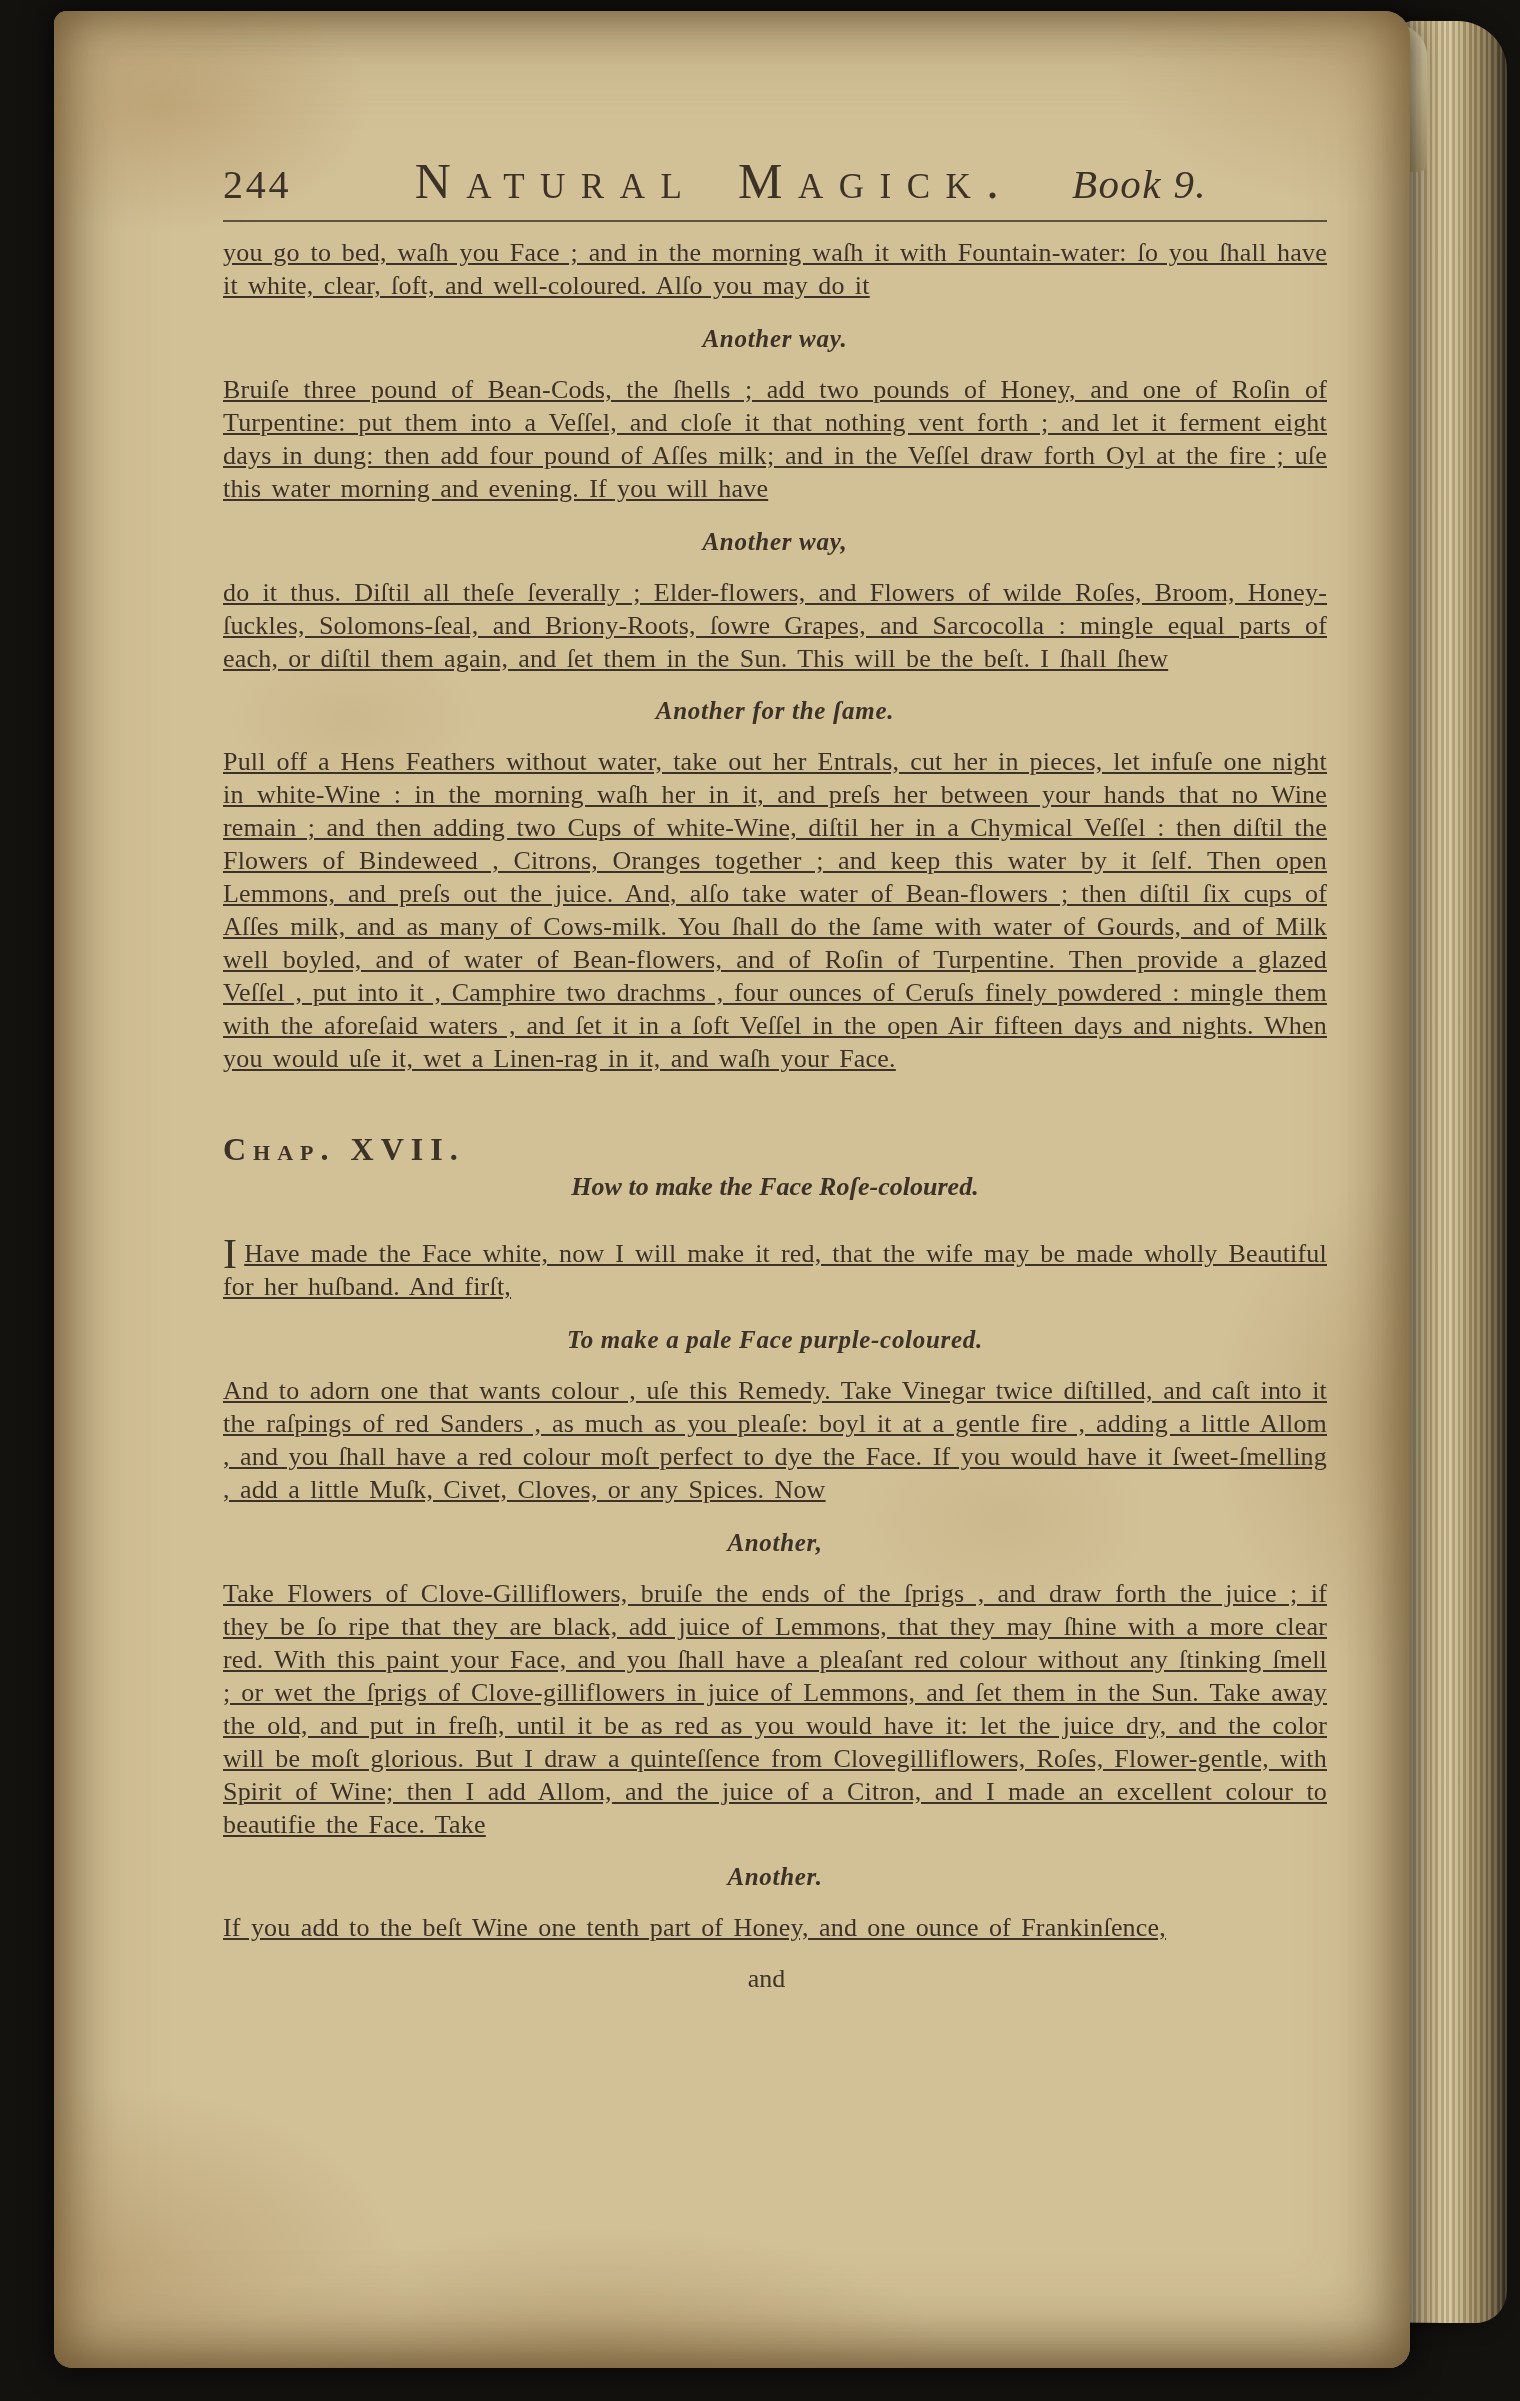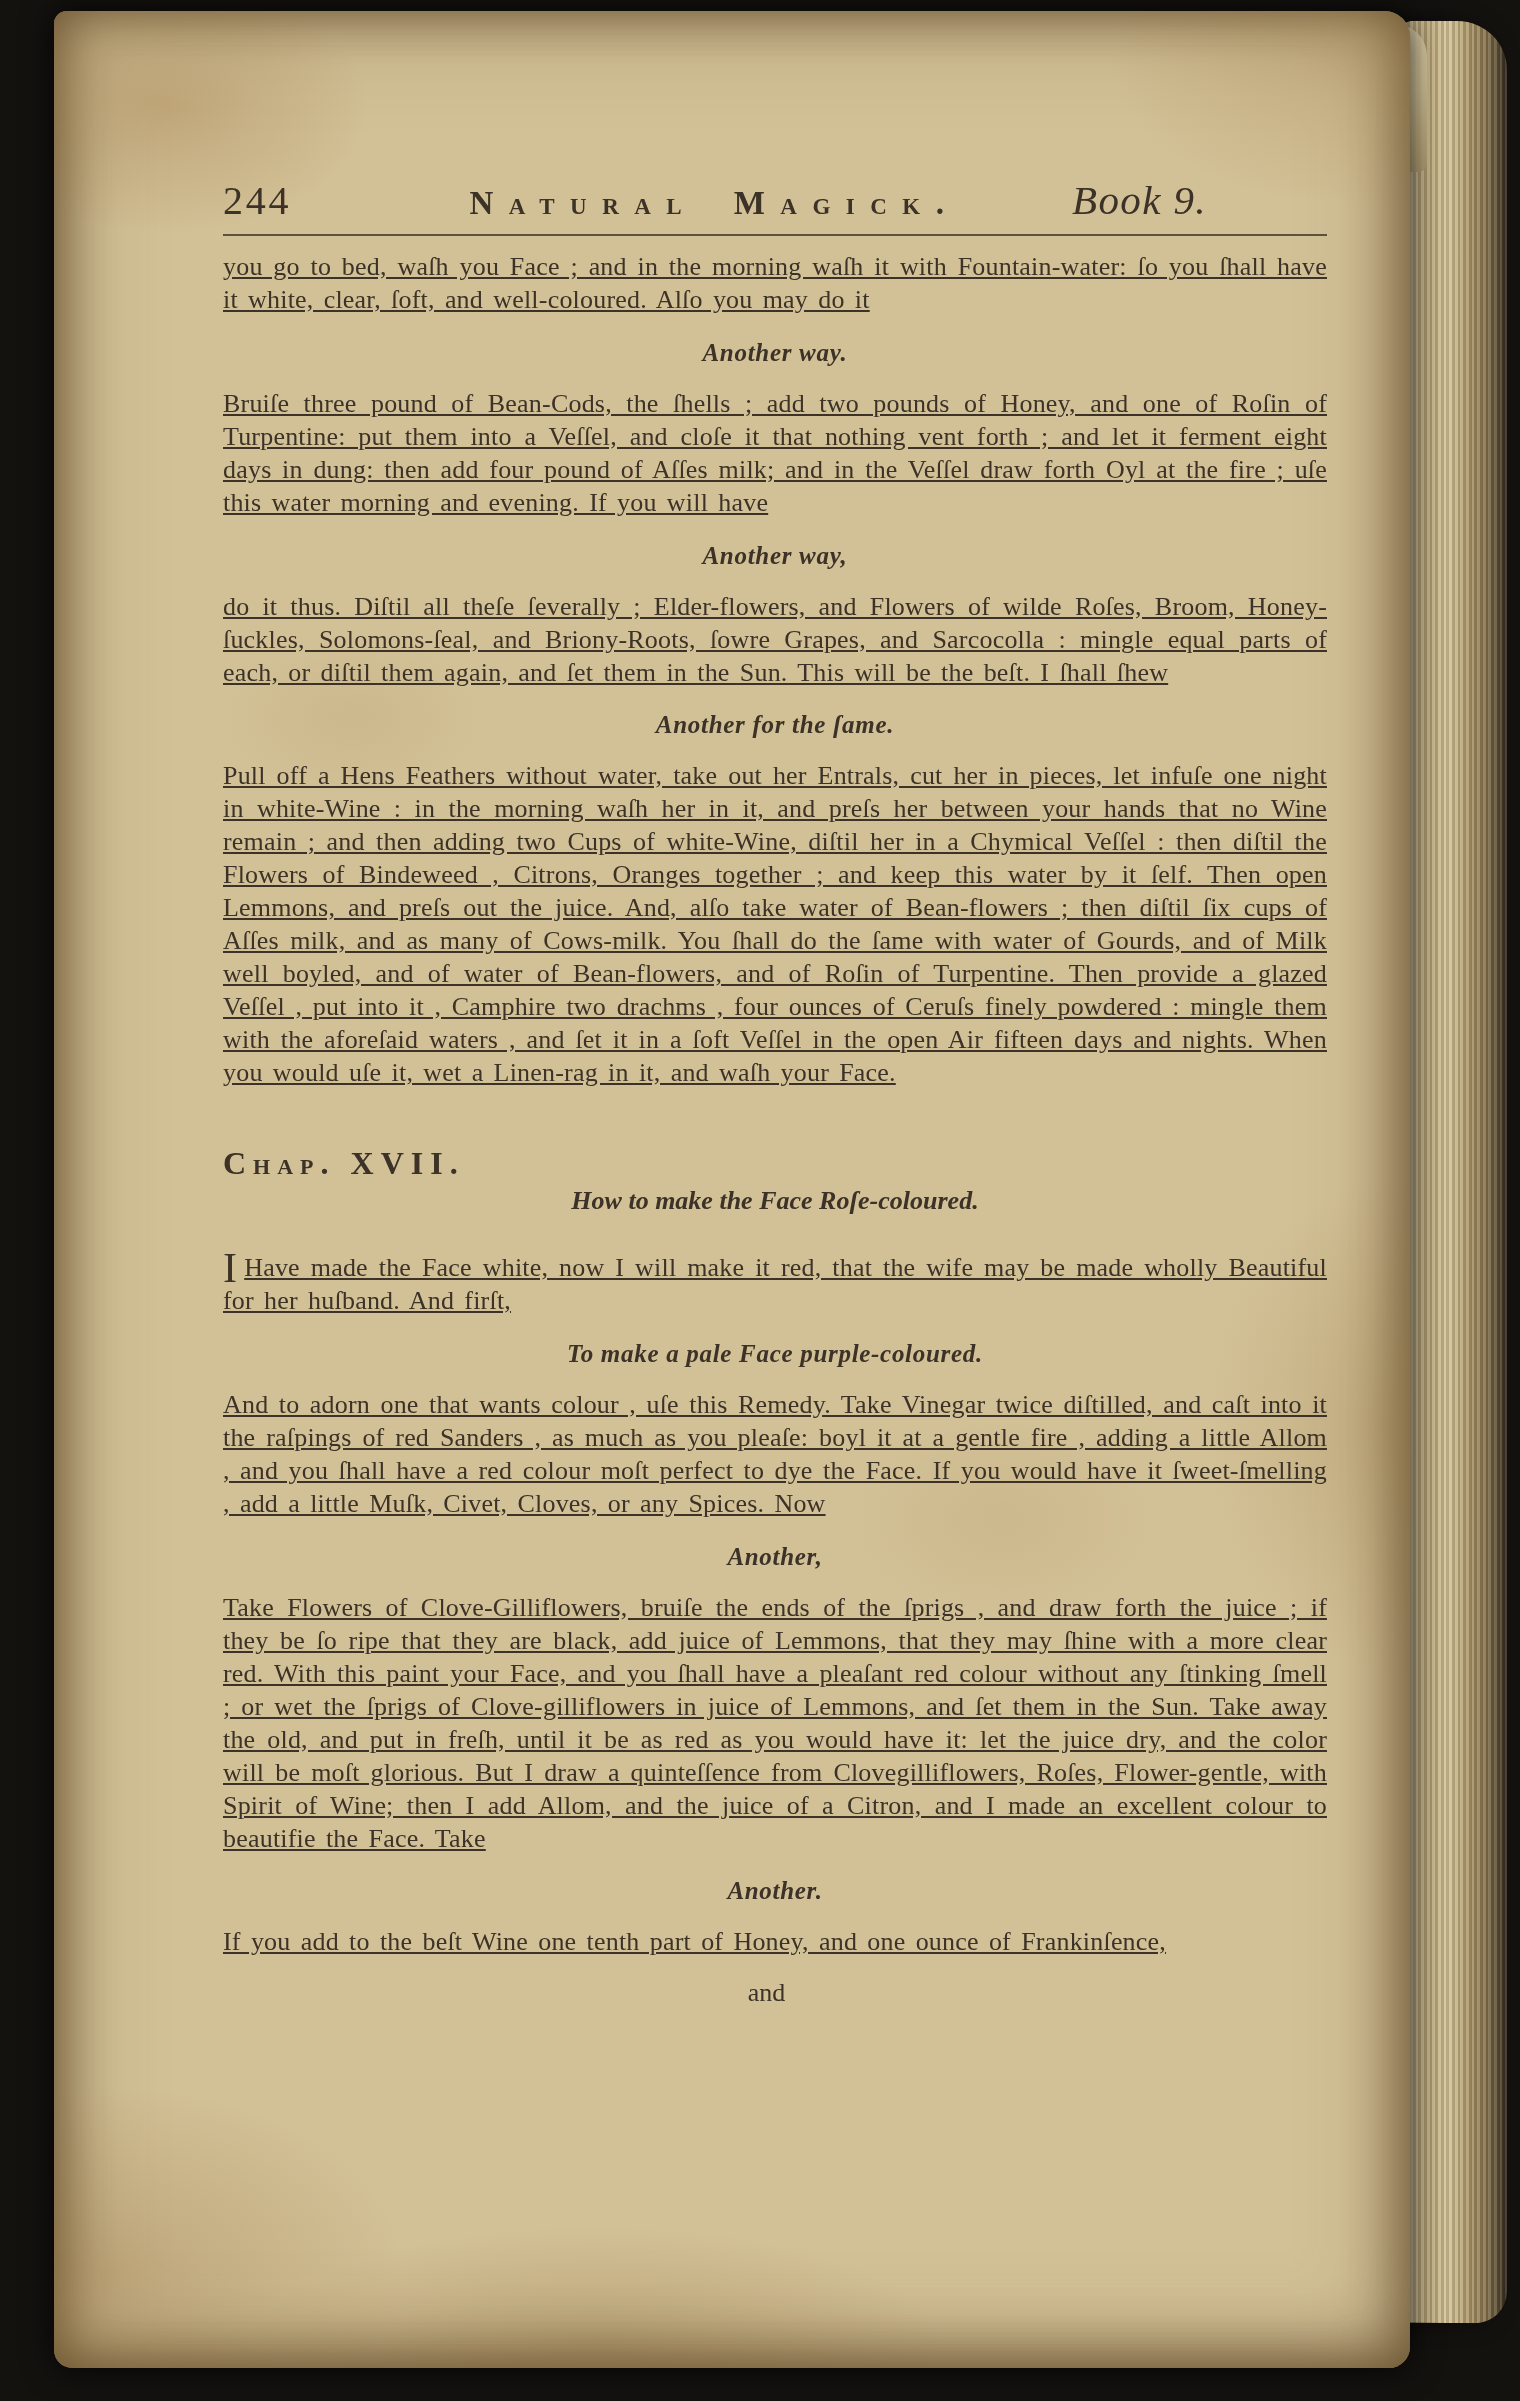--- a/index.html
+++ b/index.html
@@ -54,25 +54,25 @@
       radial-gradient(ellipse 353px 212px at 96% 2%, rgba(148,106,54,.22), transparent 70%),
       radial-gradient(ellipse 423px 268px at 4% 96%, rgba(140,100,50,.28), transparent 70%),
       radial-gradient(ellipse 268px 353px at 99% 60%, rgba(140,100,50,.20), transparent 70%),
       radial-gradient(ellipse 494px 169px at 40% 99%, rgba(130,92,46,.22), transparent 70%),
       radial-gradient(ellipse 183px 113px at 22% 30%, rgba(150,115,60,.10), transparent 70%),
       radial-gradient(ellipse 212px 141px at 70% 64%, rgba(150,115,60,.10), transparent 70%);
   }
 
   .content { position:absolute; left:169px; right:83px; top:141px; bottom:78px; }
 
-  .header { display:flex; align-items:baseline;margin-top:24px; }
+  .header { display:flex; align-items:baseline; }
   .pagenum { width:134px; font-size:40px; letter-spacing:2.8px; }
   .running {
     flex:1; text-align:center;
-    font-variant:small-caps; letter-spacing:15.5px; font-size:33px; word-spacing:12.7px;font-weight:bold;
+    font-variant:small-caps; letter-spacing:15.5px; font-size:50px; word-spacing:12.7px;
   }
   .book { font-style:italic; font-size:41px; margin-right:120px; letter-spacing:1.4px; }
   .rule { height:2.1px; background:rgba(62,50,36,.78); margin:10px 0 14px; }
 
   .para {
     font-size:26px; line-height:33px; text-align:justify;
     word-spacing:3.5px; letter-spacing:0.2px;text-decoration:underline;
   }
   .head {
     font-style:italic; text-align:center;

